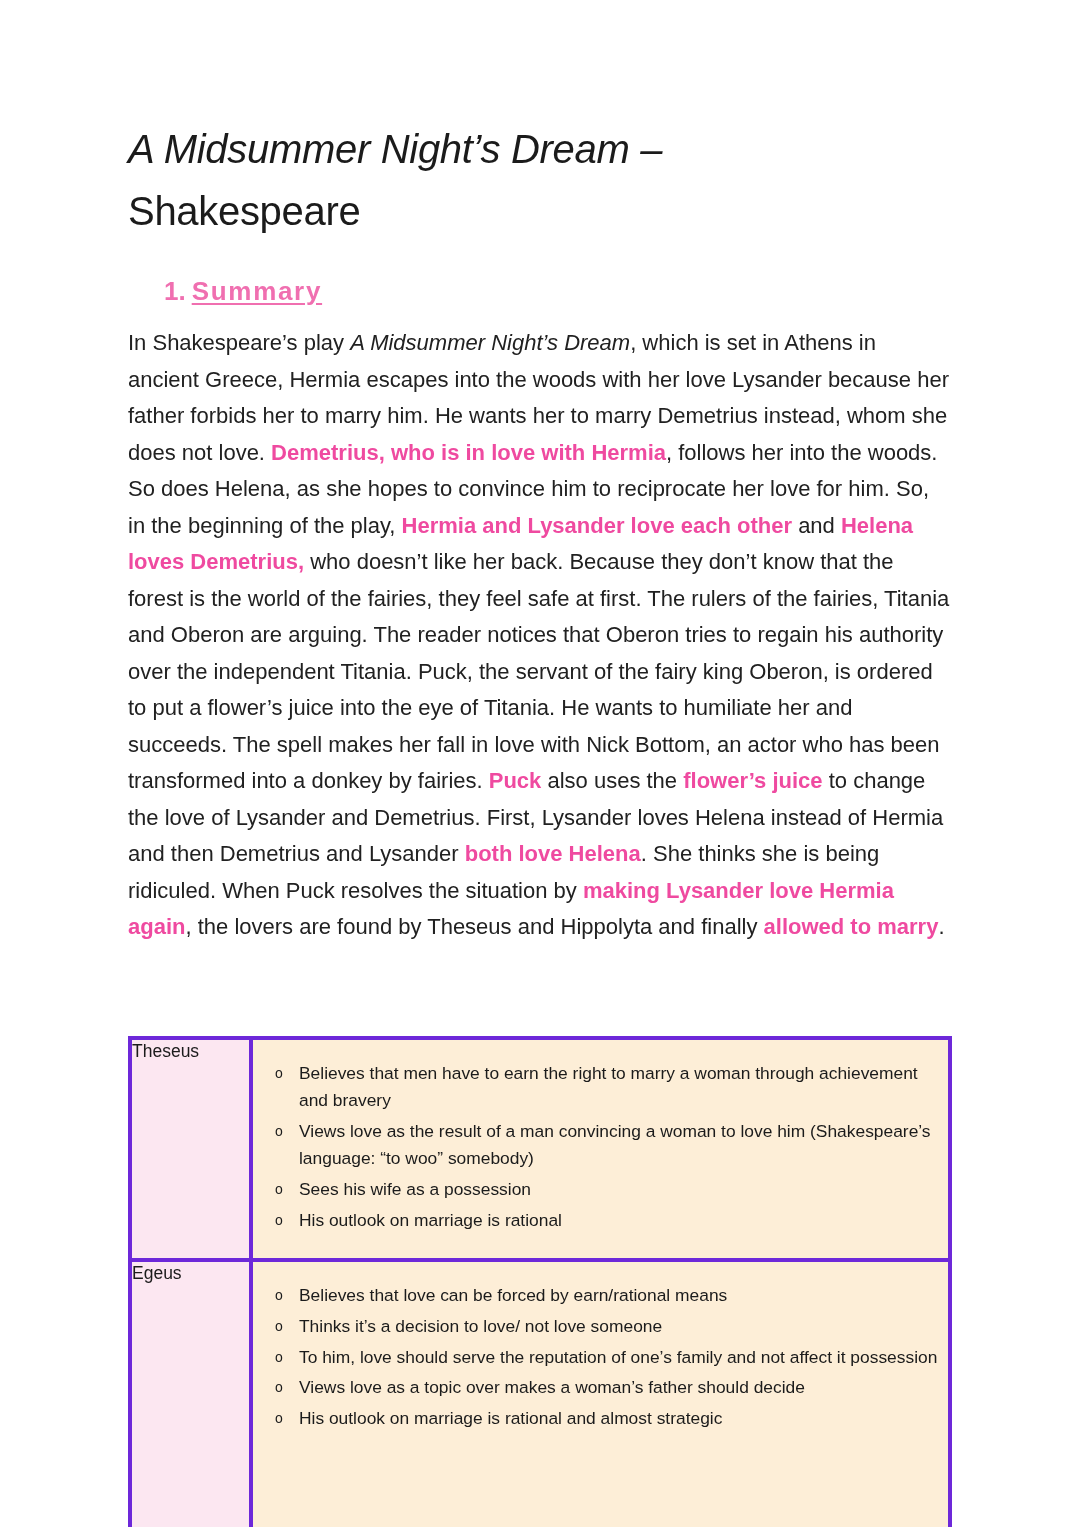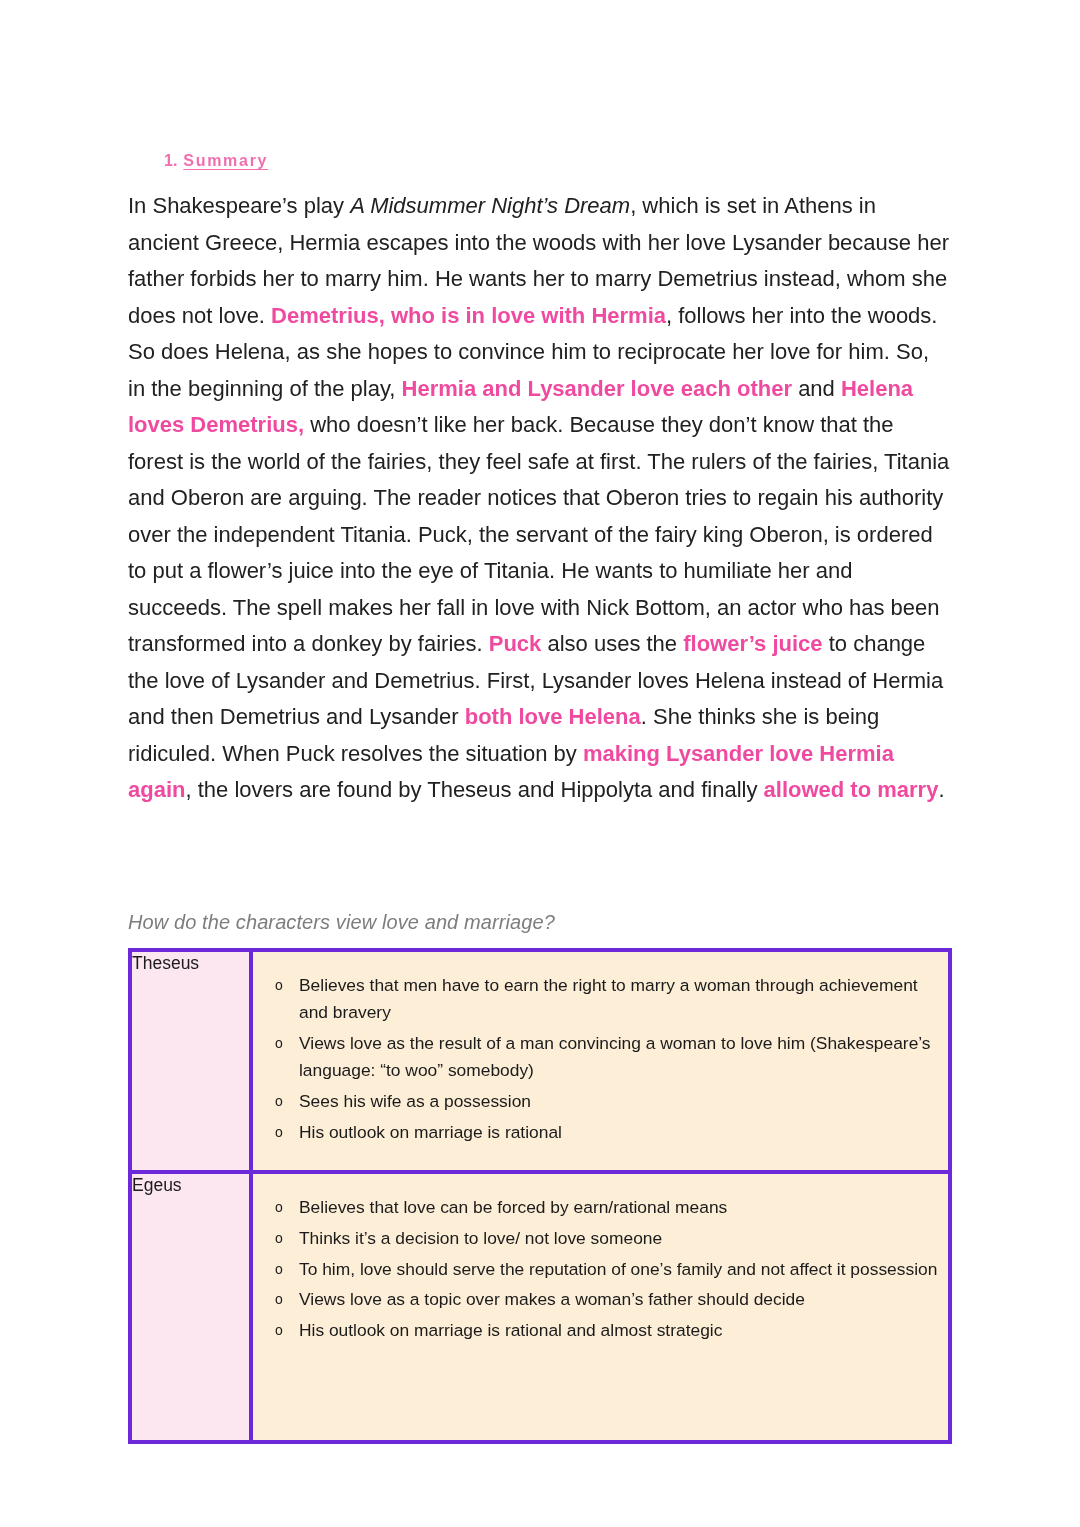--- a/index.html
+++ b/index.html
@@ -34,21 +34,21 @@
     font-style: italic;
     display: block;
   }
   .doc-title .t-line2 {
     font-style: normal;
     display: block;
   }
   
   .section-head {
     margin: 34px 0 18px 36px;
-    font-size: 16px;
+    font-size: 26px;
     font-weight: 700;
     color: #f06fb0;
     letter-spacing: 0.2px;
   }
   .section-head .num {
     text-decoration: none;
     letter-spacing: 0;
     margin-right: 6px;
   }
   .section-head .label {
@@ -125,31 +125,34 @@
   }
   .row-tall-1 td.points-cell { padding-top: 20px; padding-bottom: 24px; }
   .row-tall-2 td.points-cell { padding-top: 20px; padding-bottom: 96px; }
   .spacer-lg { height: 86px; }
 </style>
 </head>
 <body>
 
 <div class="page">
 
+  <h1 class="doc-title">
+    <span class="t-line1">A Midsummer Night’s Dream –</span>
+    <span class="t-line2">Shakespeare</span>
+  </h1>
 
   <h2 class="section-head">
     <span class="num">1.</span><span class="label">Summary</span>
   </h2>
 
   <p class="body-text" id="summary-paragraph"><span>In Shakespeare’s play </span><em>A Midsummer Night’s Dream</em><span>, which is set in Athens in ancient Greece, Hermia escapes into the woods with her love Lysander because her father forbids her to marry him. He wants her to marry Demetrius instead, whom she does not love. </span><span class="hl">Demetrius, who is in love with Hermia</span><span>, follows her into the woods. So does Helena, as she hopes to convince him to reciprocate her love for him. So, in the beginning of the play, </span><span class="hl">Hermia and Lysander love each other</span><span> and </span><span class="hl">Helena loves Demetrius,</span><span> who doesn’t like her back. Because they don’t know that the forest is the world of the fairies, they feel safe at first. The rulers of the fairies, Titania and Oberon are arguing. The reader notices that Oberon tries to regain his authority over the independent Titania. Puck, the servant of the fairy king Oberon, is ordered to put a flower’s juice into the eye of Titania. He wants to humiliate her and succeeds. The spell makes her fall in love with Nick Bottom, an actor who has been transformed into a donkey by fairies. </span><span class="hl">Puck</span><span> also uses the </span><span class="hl">flower’s juice</span><span> to change the love of Lysander and Demetrius. First, Lysander loves Helena instead of Hermia and then Demetrius and Lysander </span><span class="hl">both love Helena</span><span>. She thinks she is being ridiculed. When Puck resolves the situation by </span><span class="hl">making Lysander love Hermia again</span><span>, the lovers are found by Theseus and Hippolyta and finally </span><span class="hl">allowed to marry</span><span>.</span></p>
 
   <div class="spacer-lg"></div>
 
 
-  <p class="sub-question">How do the characters view love and marriage?</p>
 
   <table class="char-table">
     <tbody>
       <tr class="row-tall-1">
         <td class="name-cell">Theseus</td>
         <td class="points-cell">
           <ul class="points">
             <li><span class="marker">o</span><span>Believes that men have to earn the right to marry a woman through achievement and bravery</span></li>
             <li><span class="marker">o</span><span>Views love as the result of a man convincing a woman to love him (Shakespeare’s language: “to woo” somebody)</span></li>
             <li><span class="marker">o</span><span>Sees his wife as a possession</span></li>

